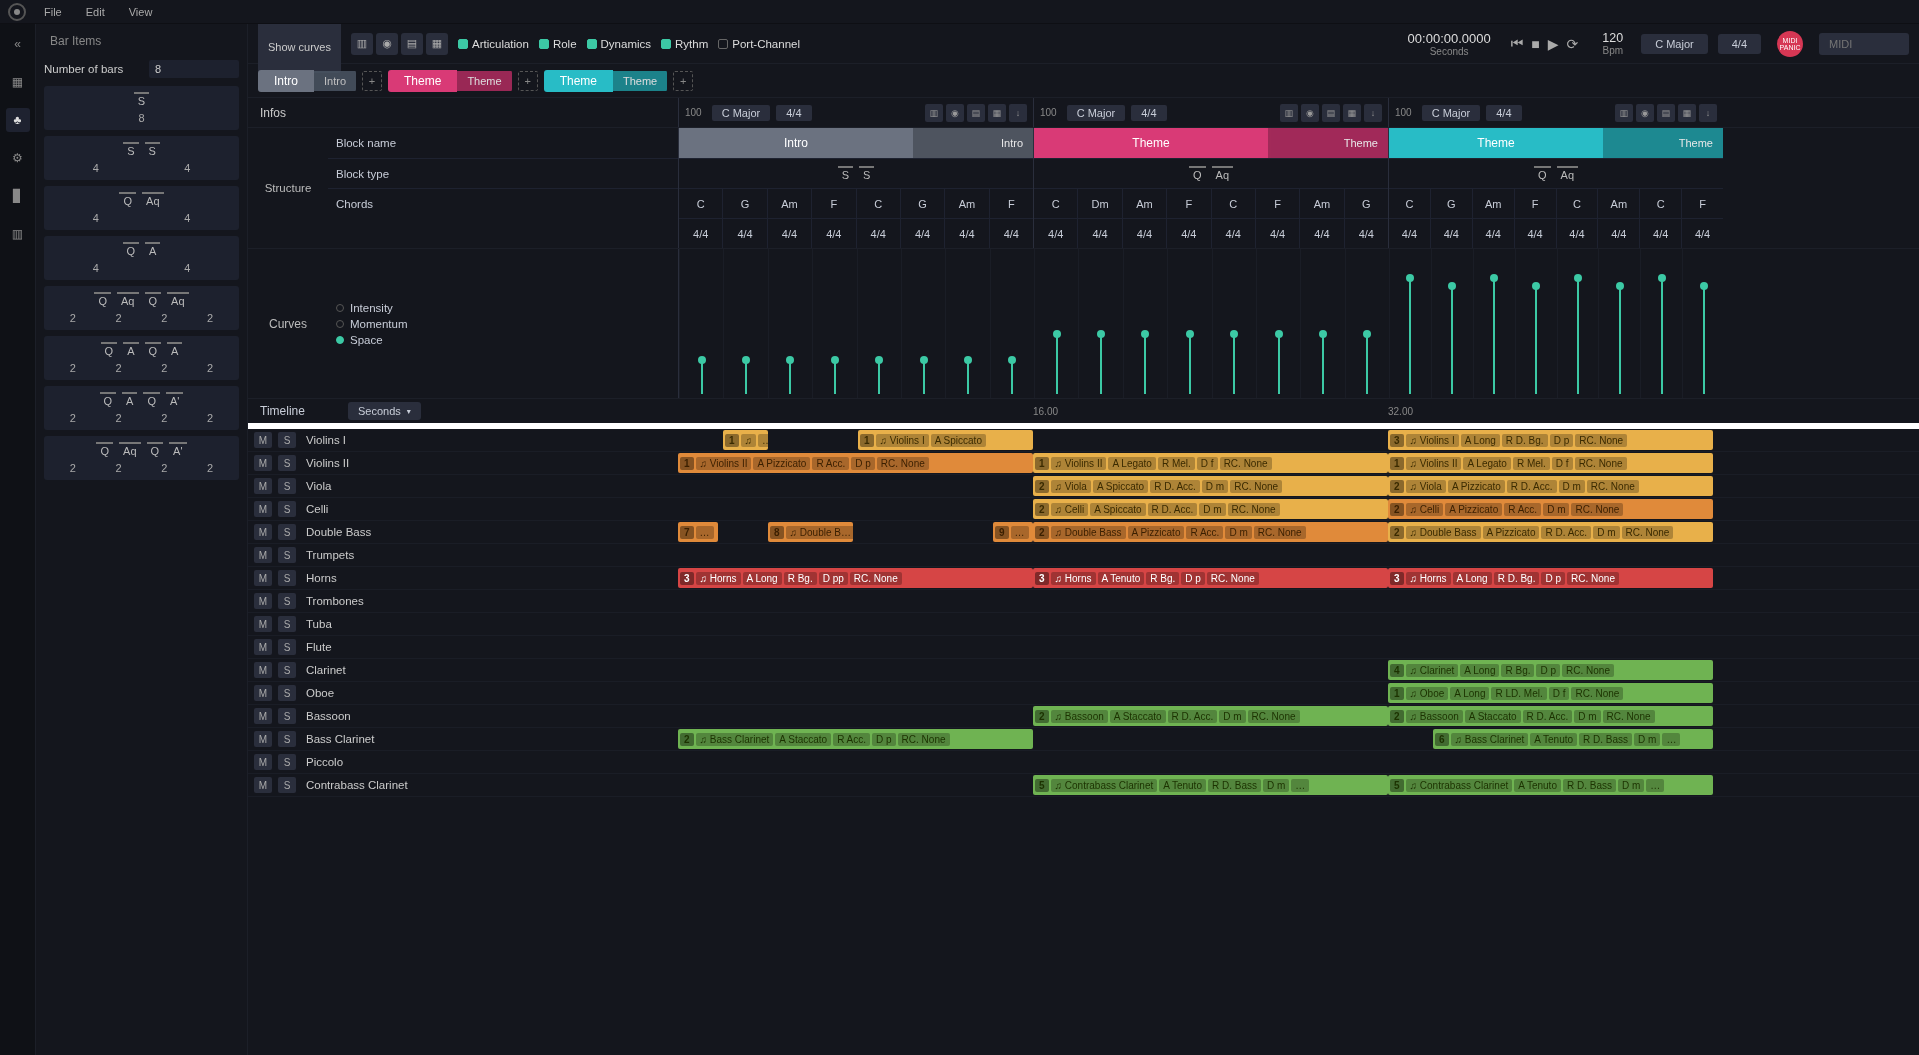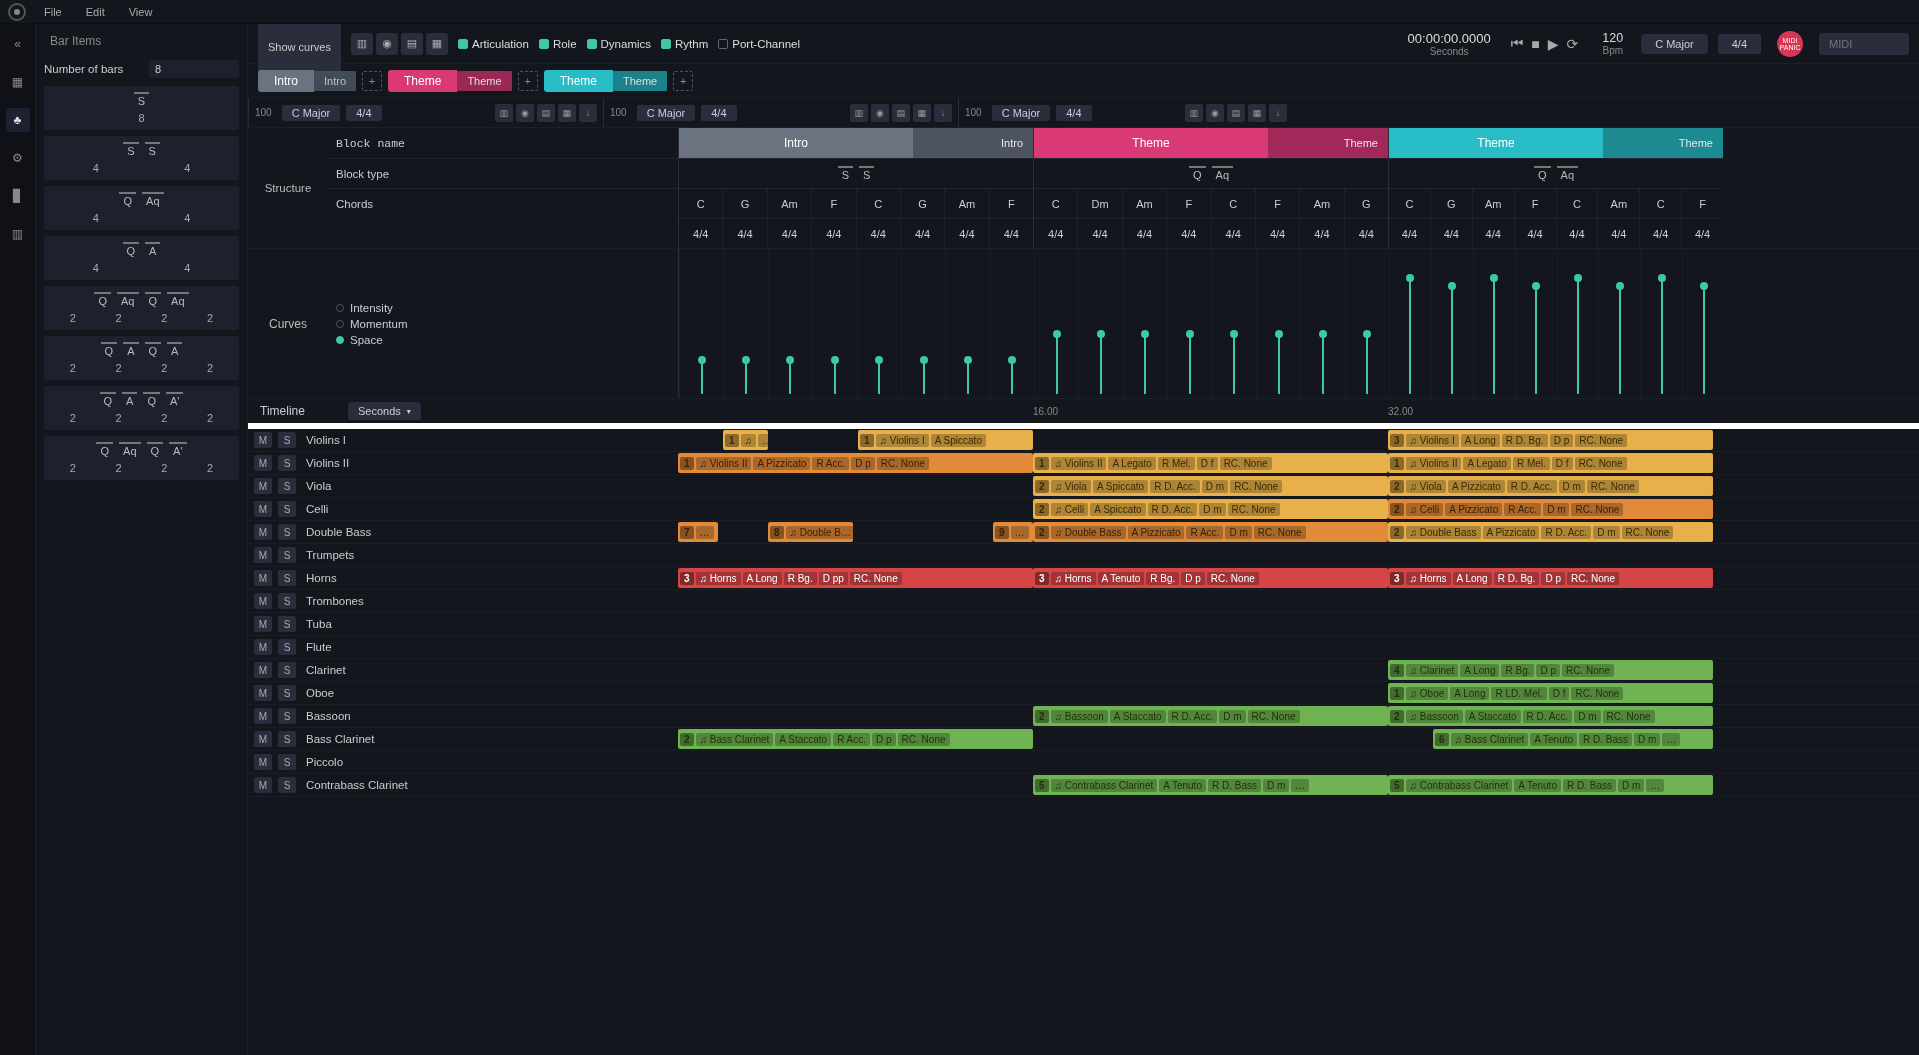--- a/index.html
+++ b/index.html
@@ -304,21 +304,21 @@
   flex-direction: column;
 }
 .structure .rowlabels .labels div {
   height: 30px;
   display: flex;
   align-items: center;
   padding-left: 8px;
   font-size: 11.5px;
   border-top: 1px solid #1e2230;
 }
-.structure .rowlabels .labels div:first-child { border-top: none; font-family: Liberation Mono, monospace; }
+.structure .rowlabels .labels div:first-child { border-top: none; }
 .structure .blocks { flex: 1; display: flex; }
 .block-col {
   display: flex;
   flex-direction: column;
   border-left: 1px solid #2a2e3c;
 }
 .block-col .block-name {
   height: 30px;
   display: flex;
 }
@@ -676,20 +676,21 @@
         </div>
         <div class="add-sq">+</div>
         <div class="section-tab cyan">
           <span class="main">Theme</span>
           <span class="sub">Theme</span>
         </div>
         <div class="add-sq">+</div>
       </div>
 
     <div class="infos-header">
+      <div class="infos-label">Infos</div>
       <div id="section-heads" style="flex:1;display:flex;">
           <div class="section-head" style="width: 355px;">
             <span class="num">100</span>
     <span class="dd">C Major</span>
     <span class="dd">4/4</span>
     <span class="icons">
       <span class="ic">▥</span>
       <span class="ic">◉</span>
       <span class="ic">▤</span>
       <span class="ic">▦</span>

